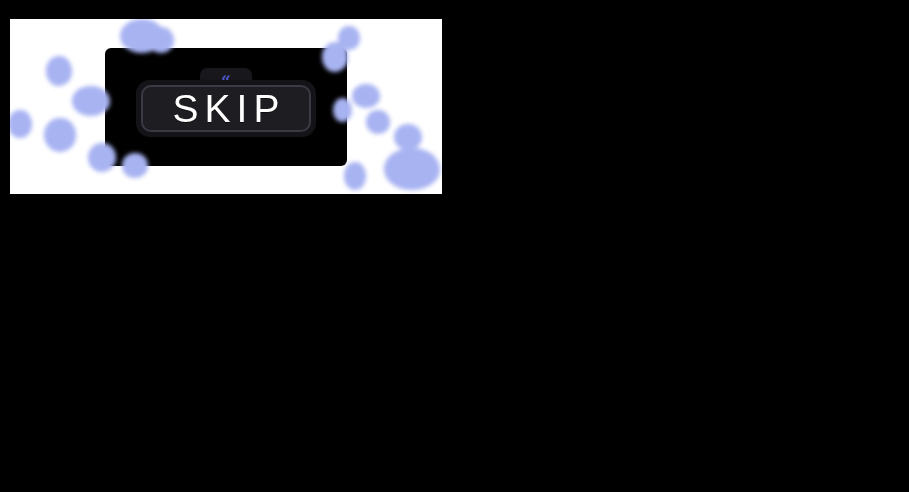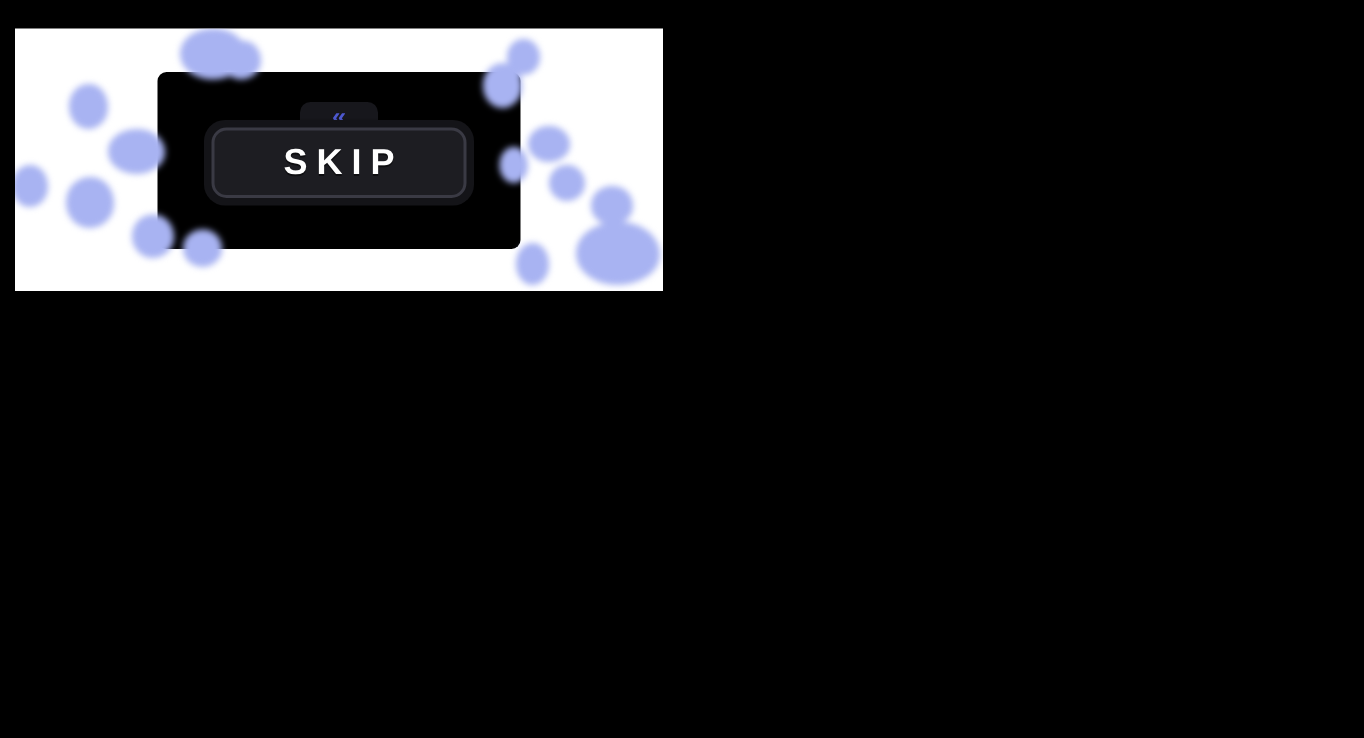--- a/index.html
+++ b/index.html
@@ -85,22 +85,22 @@
     bottom: 5px;
     border: 2px solid var(--button-border);
     border-radius: 10px;
     background: #1d1d22;
     display: flex;
     align-items: center;
     justify-content: center;
   }
   .skip-label {
     color: var(--button-text);
-    font-weight: bold;
-    font-size: 24px;
+    font-weight: normal;
+    font-size: 39px;
     letter-spacing: 6px;
     padding-left: 6px; 
     text-shadow: 0 1px 0 rgba(0,0,0,0.5);
   }
   .blob-layer {
     position: absolute;
     inset: 0;
     z-index: 3;
     filter: blur(2px);
     pointer-events: none;

